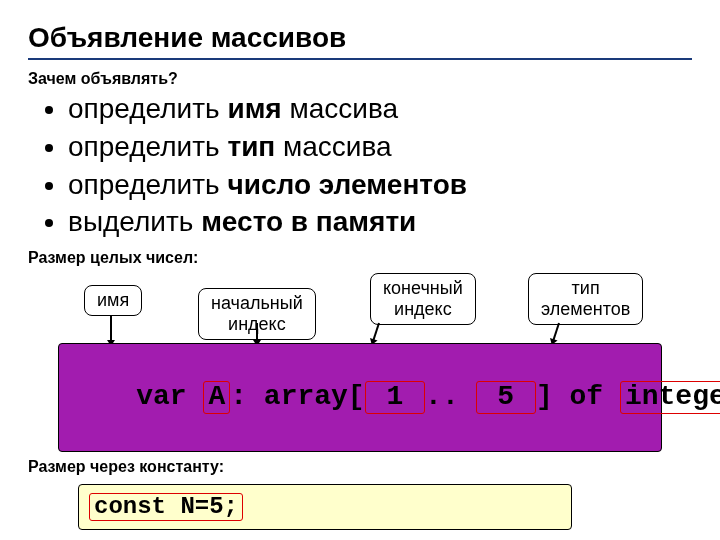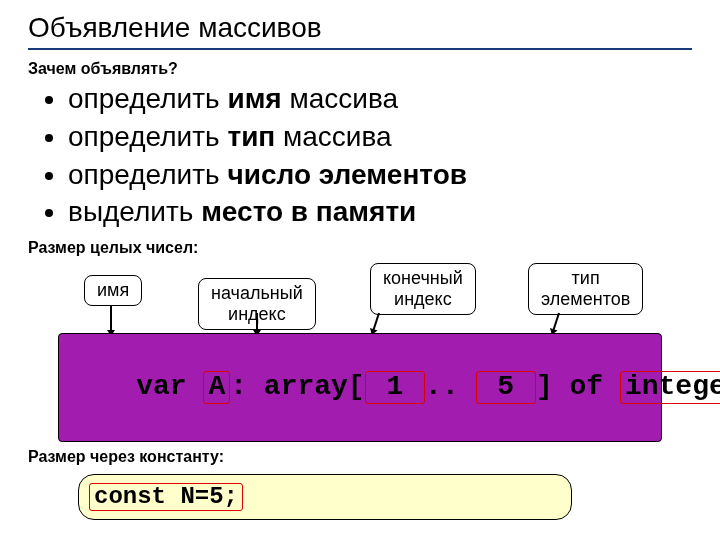--- a/index.html
+++ b/index.html
@@ -7,22 +7,22 @@
     margin: 0;
     padding: 12px 28px;
     width: 720px;
     height: 540px;
     font-family: Arial, Helvetica, sans-serif;
     background: #fff;
     color: #000;
   }
   h1 {
     font-size: 28px;
-    font-weight: normal;
-    margin: 0 0 4px 0;
+    font-weight: bold;
+    margin: 10px 0 4px 0;
   }
   .rule {
     border: none;
     border-top: 2px solid #1a3a7a;
     margin: 2px 0 10px 0;
   }
   .subhead {
     font-size: 16px;
     font-weight: bold;
     margin: 6px 0 2px 0;
@@ -85,21 +85,21 @@
     display: inline-block;
     border: 1px solid #d00;
     padding: 0 4px;
     border-radius: 3px;
     line-height: 1.1;
   }
 
   .codebox2 {
     border: 1px solid #000;
     background: #ffffcc;
-    border-radius: 16px;
+    border-radius: 4px;
     padding: 6px 10px;
     font-family: "Courier New", monospace;
     font-size: 24px;
     font-weight: bold;
     margin-left: 50px;
     margin-right: 120px;
     margin-top: 8px;
     line-height: 1.35;
   }
 </style>

